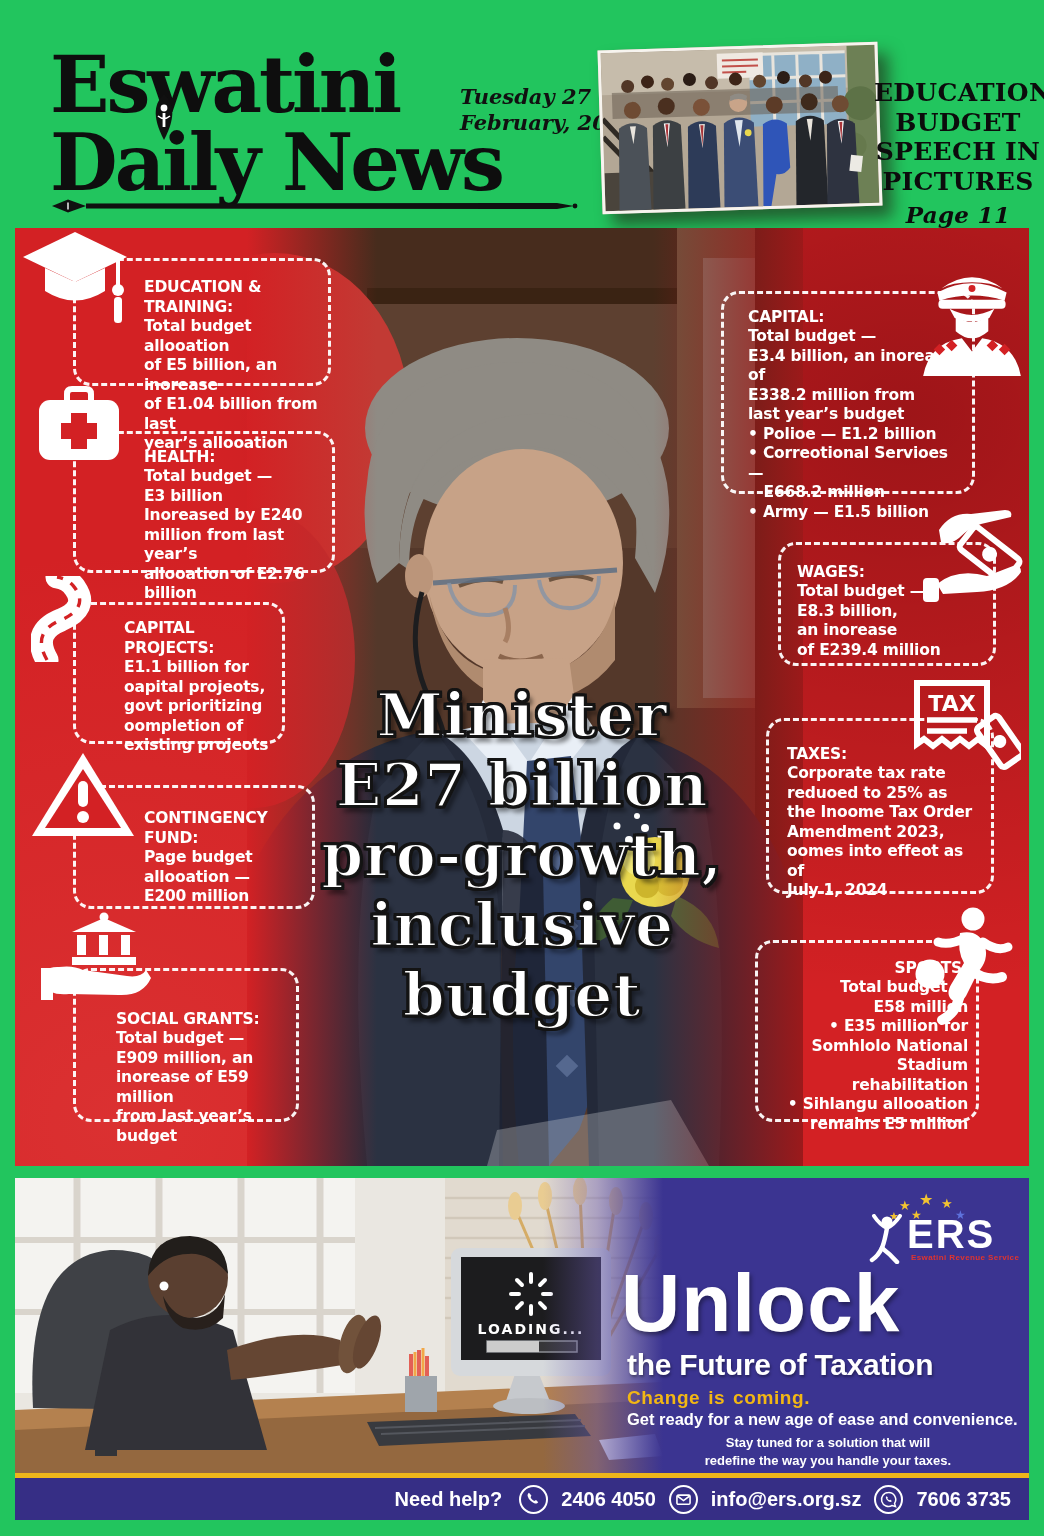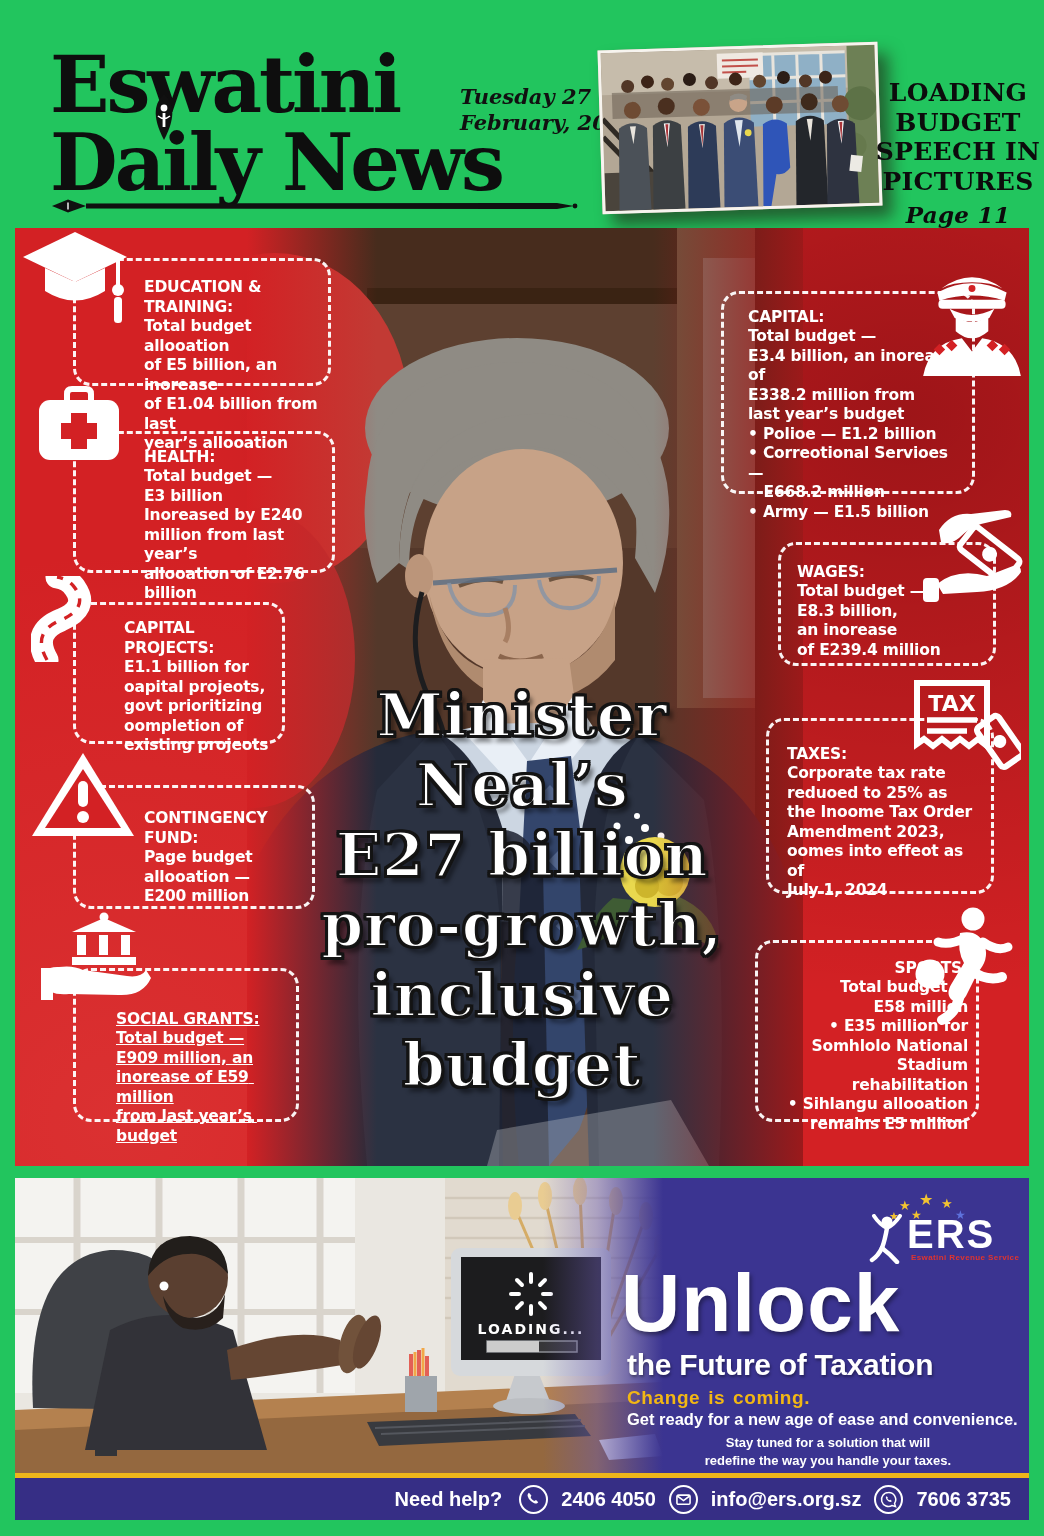--- a/index.html
+++ b/index.html
@@ -35,21 +35,21 @@
   .block{box-sizing:border-box;border:3px dashed rgba(255,255,255,.95);border-radius:18px;
          color:#fff;z-index:5;}
   .btitle{font:800 15.5px/20px "DejaVu Sans",sans-serif;letter-spacing:-.2px;}
   .bbody{font:700 15.5px/19.5px "DejaVu Sans",sans-serif;letter-spacing:-.2px;white-space:pre-wrap;}
   .bicon{z-index:6;}
 
   .b-edu{left:58px;top:30px;width:258px;height:128px;padding:16px 10px 0 68px;}
   .b-health{left:58px;top:203px;width:262px;height:142px;padding:13px 10px 0 68px;}
   .b-capital{left:58px;top:374px;width:212px;height:142px;padding:13px 8px 0 48px;}
   .b-contingency{left:58px;top:557px;width:242px;height:124px;padding:20px 8px 0 68px;}
-  .b-social{left:58px;top:740px;width:226px;height:154px;padding:38px 8px 0 40px;text-decoration:underline;}
+  .b-social{left:58px;top:740px;width:226px;height:154px;padding:38px 8px 0 40px;}
   .b-security{left:706px;top:63px;width:254px;height:203px;padding:13px 8px 0 24px;}
   .b-wages{left:763px;top:314px;width:218px;height:124px;padding:17px 8px 0 16px;}
   .b-taxes{left:751px;top:490px;width:228px;height:176px;padding:23px 8px 0 18px;}
   .b-sports{left:740px;top:712px;width:224px;height:182px;padding:15px 8px 0 22px;text-align:right;}
 
   .i-edu{left:6px;top:0;width:112px;height:102px;}
   .i-health{left:22px;top:158px;width:84px;height:76px;}
   .i-capital{left:16px;top:348px;width:76px;height:86px;}
   .i-contingency{left:14px;top:522px;width:108px;height:90px;}
   .i-social{left:26px;top:684px;width:110px;height:98px;}
@@ -184,21 +184,21 @@
             <path d="M222 158 L224 78 Q238 68 252 78 L254 158 Z" fill="#2e3340"></path>
             <path d="M235 75 L238 98 L241 75 Z" fill="#fff"></path>
             <path d="M236.5 76 L238 96 L239.5 76 Z" fill="#a8353a"></path>
             <rect x="246" y="110" width="12" height="16" fill="#eceae4" transform="rotate(8 252 118)"></rect>
           </g>
       </g>
     </svg>
   </div>
 
   <div class="abs np-head">
-    <div>LOADING</div>
+    <div>EDUCATION</div>
     <div>BUDGET</div>
     <div>SPEECH IN</div>
     <div>PICTURES</div>
     <div class="np-page">Page 11</div>
   </div>
 
   <section class="abs red">
 
     <div class="abs center-photo">
       <svg viewBox="0 0 556 938" preserveAspectRatio="none">
@@ -254,21 +254,20 @@
           <circle cx="392" cy="632" r="16" fill="#f2e878"></circle>
           <circle cx="422" cy="654" r="14" fill="#d9c235"></circle>
           <circle cx="400" cy="658" r="12" fill="#cdb52c"></circle>
         </g>
         <path d="M250 902 L424 872 L462 938 L240 938 Z" fill="#cfd3d8" opacity=".32"></path>
       </svg>
     </div>
 
     <div class="abs headline">
       <div>Minister</div>
-      <div>Neal’s</div>
       <div>E27 billion</div>
       <div>pro-growth,</div>
       <div>inclusive</div>
       <div>budget</div>
     </div>
 
     <div class="abs block b-edu">
       <div class="btitle">EDUCATION &amp; TRAINING:</div>
       <div class="bbody">Total budget allooation
 of E5 billion, an inorease

